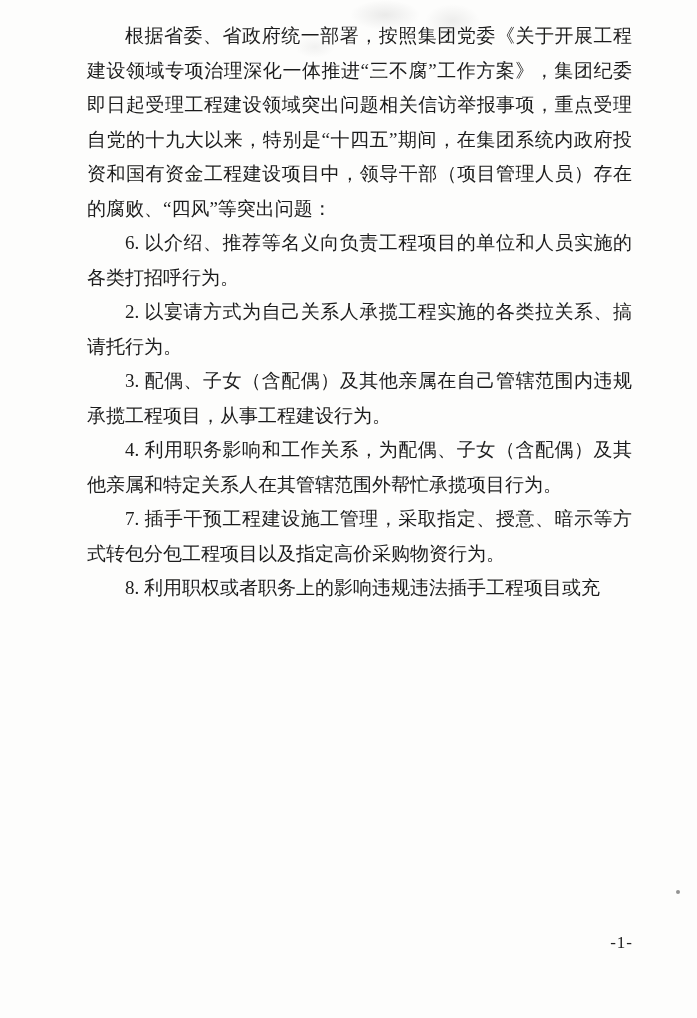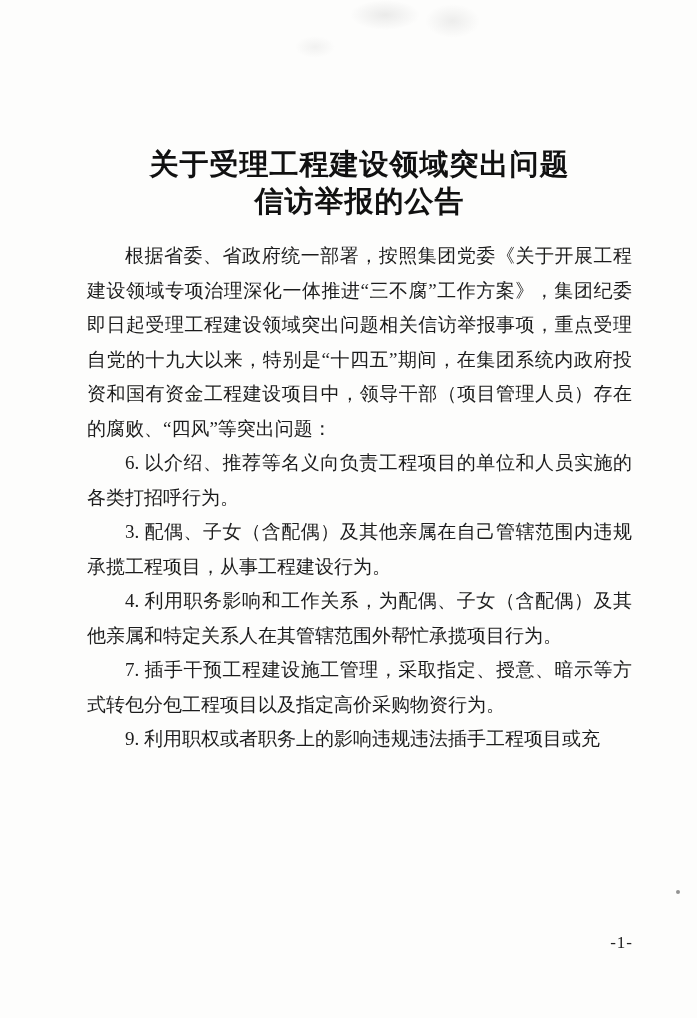--- a/index.html
+++ b/index.html
@@ -81,31 +81,28 @@
 
 <div class="page">
 
   <div class="smudge smudge-1"></div>
   <div class="smudge smudge-2"></div>
   <div class="smudge smudge-3"></div>
   <div class="speck"></div>
 
   <div class="content">
 
-    <div class="doc-title">
-      <div>关于受理工程建设领域突出问题</div>
-      <div>信访举报的公告</div>
-    </div>
 
     <div class="doc-body">
       <p>根据省委、省政府统一部署，按照集团党委《关于开展工程建设领域专项治理深化一体推进“三不腐”工作方案》，集团纪委即日起受理工程建设领域突出问题相关信访举报事项，重点受理自党的十九大以来，特别是“十四五”期间，在集团系统内政府投资和国有资金工程建设项目中，领导干部（项目管理人员）存在的腐败、“四风”等突出问题：</p>
       <p>6. 以介绍、推荐等名义向负责工程项目的单位和人员实施的各类打招呼行为。</p>
+      <p>2. 以宴请方式为自己关系人承揽工程实施的各类拉关系、搞请托行为。</p>
       <p>3. 配偶、子女（含配偶）及其他亲属在自己管辖范围内违规承揽工程项目，从事工程建设行为。</p>
       <p>4. 利用职务影响和工作关系，为配偶、子女（含配偶）及其他亲属和特定关系人在其管辖范围外帮忙承揽项目行为。</p>
       <p>7. 插手干预工程建设施工管理，采取指定、授意、暗示等方式转包分包工程项目以及指定高价采购物资行为。</p>
-      <p>9. 利用职权或者职务上的影响违规违法插手工程项目或充</p>
+      <p>8. 利用职权或者职务上的影响违规违法插手工程项目或充</p>
     </div>
 
   </div>
 
   <div class="page-number">-1-</div>
 
 </div>
 
 </body></html>

